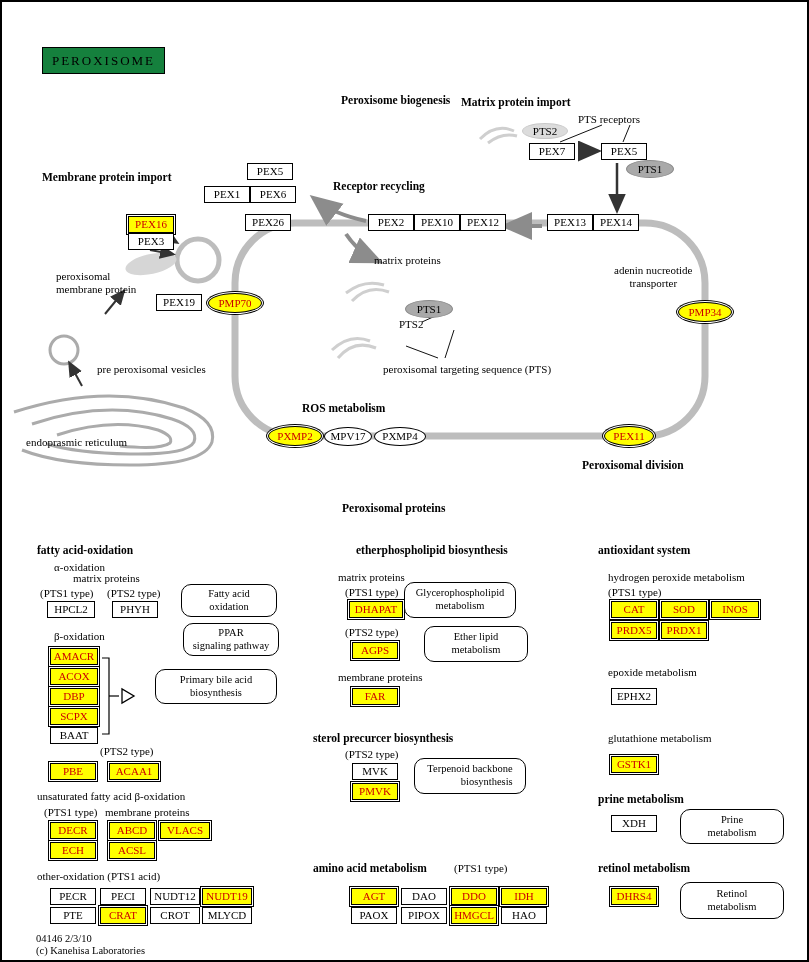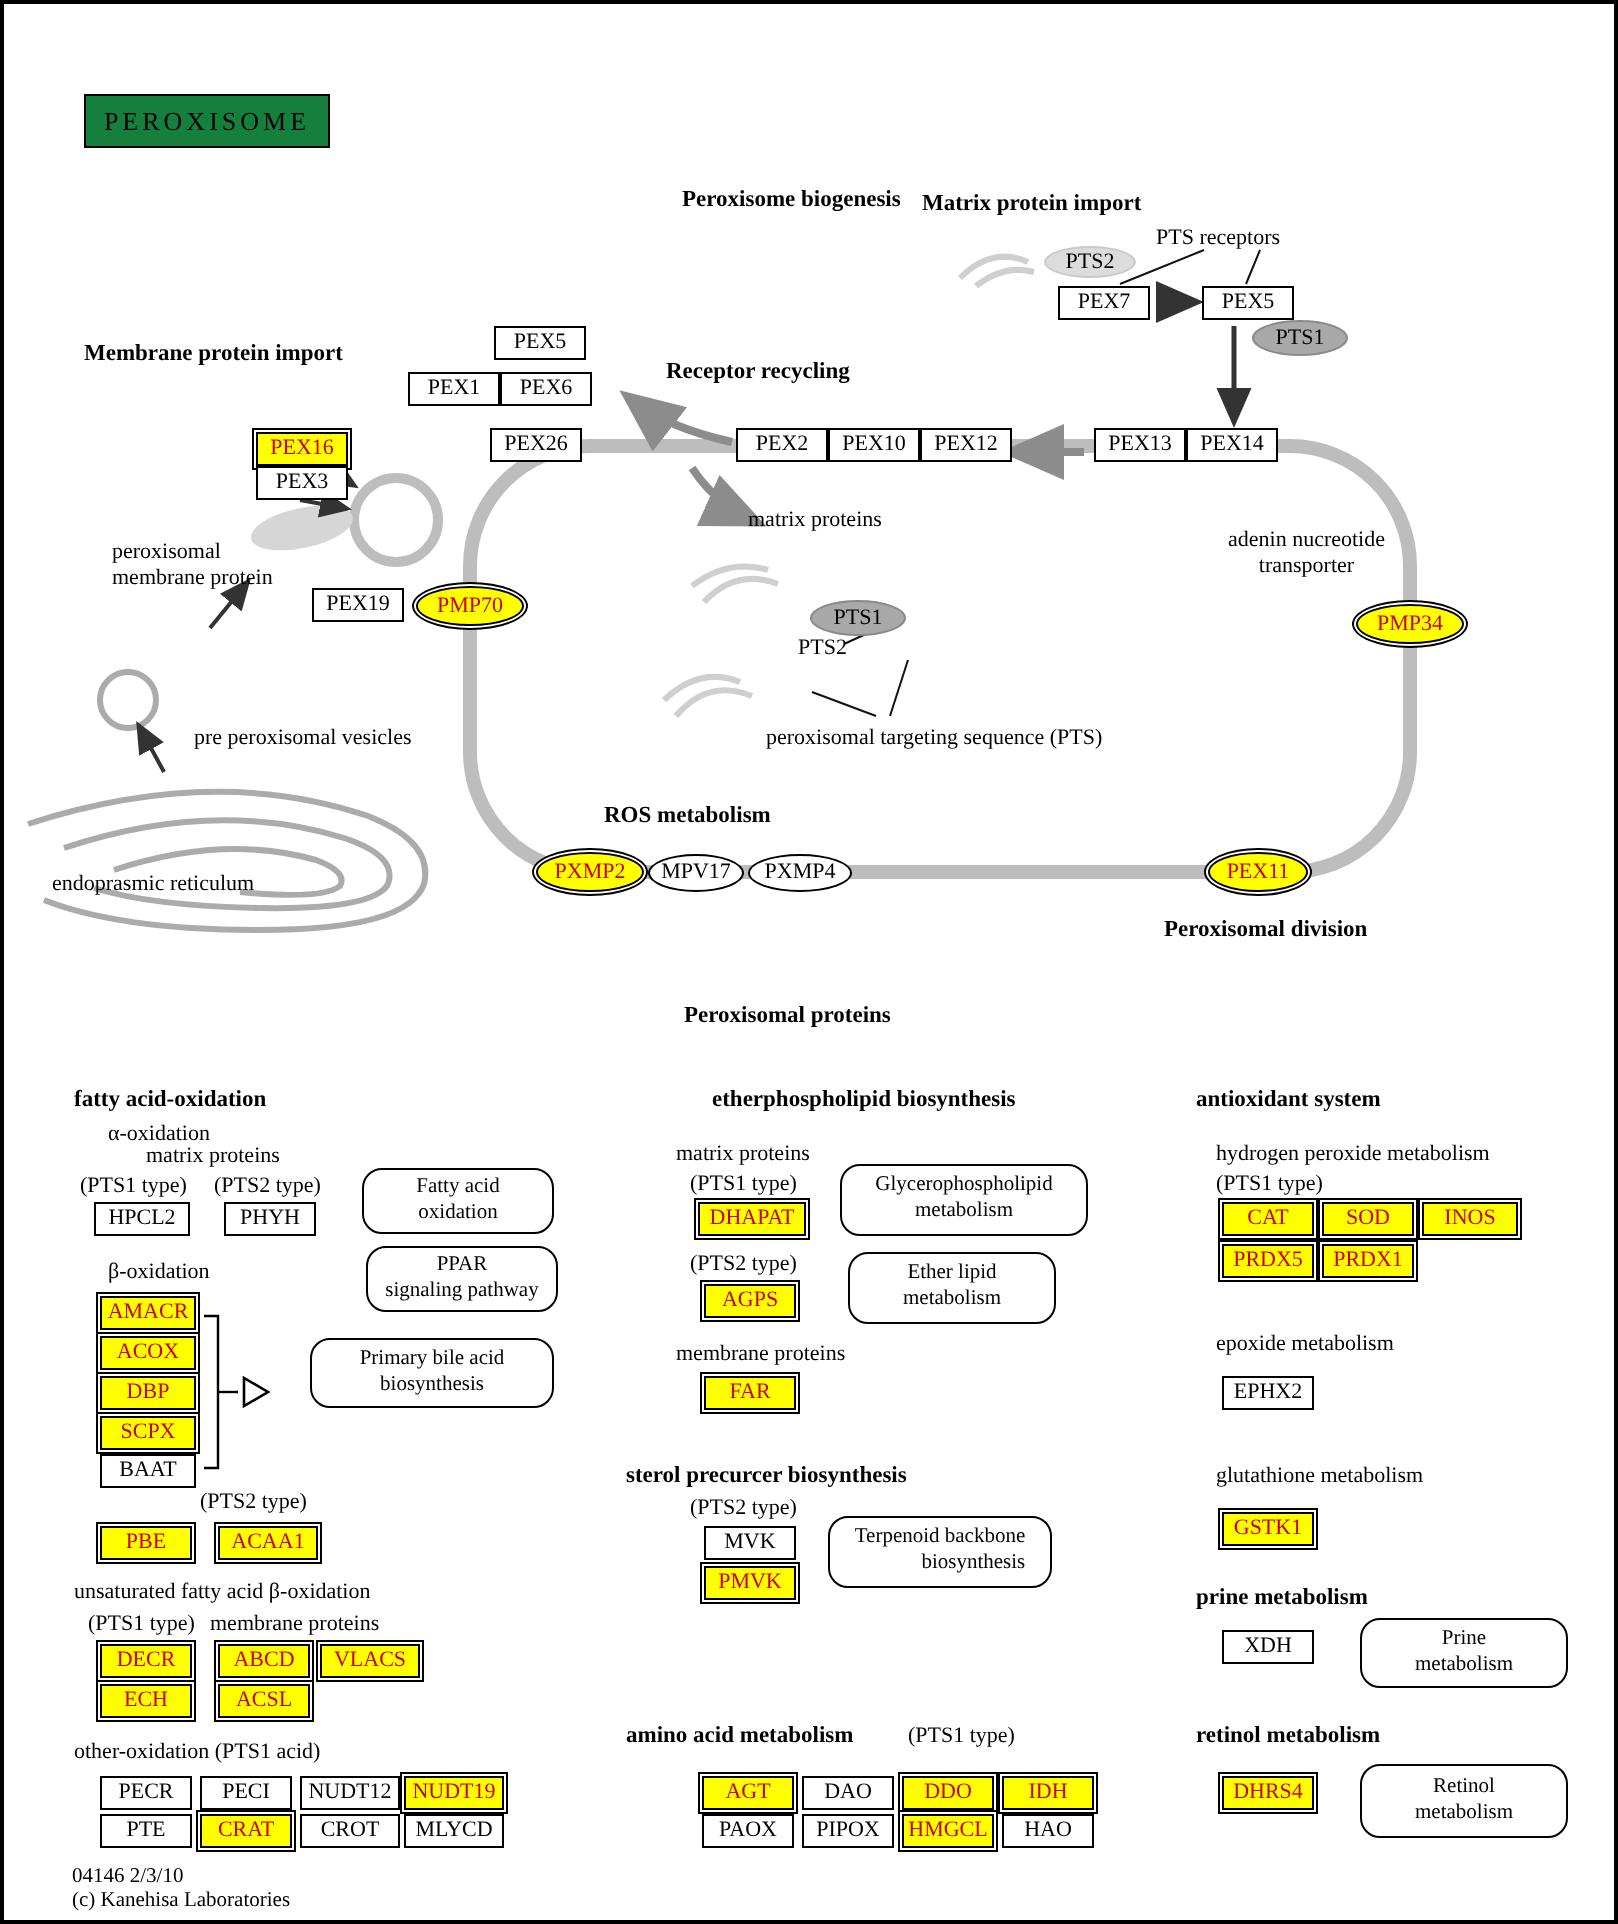--- a/index.html
+++ b/index.html
@@ -217,21 +217,21 @@
     <div class="gene oval hl" style="left: 266px; top: 424px; width: 54px; height: 20px; line-height: 18px;">PXMP2</div>
     <div class="gene oval" style="left: 322px; top: 425px; width: 48px; height: 19px; line-height: 17px;">MPV17</div>
     <div class="gene oval" style="left: 372px; top: 425px; width: 52px; height: 19px; line-height: 17px;">PXMP4</div>
     <div class="gene oval hl" style="left: 602px; top: 424px; width: 50px; height: 20px; line-height: 18px;">PEX11</div>
     <div class="pathway" style="left: 181px; top: 621px; width: 96px; height: 33px;">PPAR
 signaling pathway</div>
     <div class="pathway" style="left: 179px; top: 582px; width: 96px; height: 33px;">Fatty acid
 oxidation</div>
     <div class="pathway" style="left: 153px; top: 667px; width: 122px; height: 35px;">Primary bile acid
 biosynthesis</div>
-    <div class="pathway" style="left: 418px; top: 580px; width: 124px; height: 36px;">Glycerophospholipid
+    <div class="pathway" style="left: 402px; top: 580px; width: 112px; height: 36px;">Glycerophospholipid
 metabolism</div>
     <div class="pathway" style="left: 422px; top: 624px; width: 104px; height: 36px;">Ether lipid
 metabolism</div>
     <div class="pathway" style="left: 412px; top: 756px; width: 112px; height: 36px; text-align: right;">Terpenoid backbone
 biosynthesis</div>
     <div class="pathway" style="left: 678px; top: 807px; width: 104px; height: 35px;">Prine
 metabolism</div>
     <div class="pathway" style="left: 678px; top: 880px; width: 104px; height: 37px;">Retinol
 metabolism</div>
   </div>

